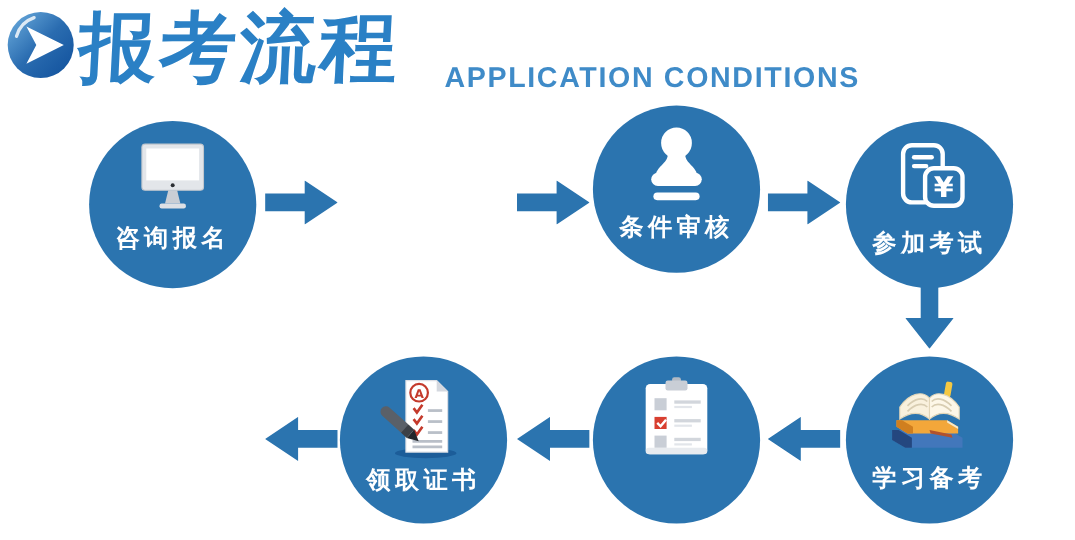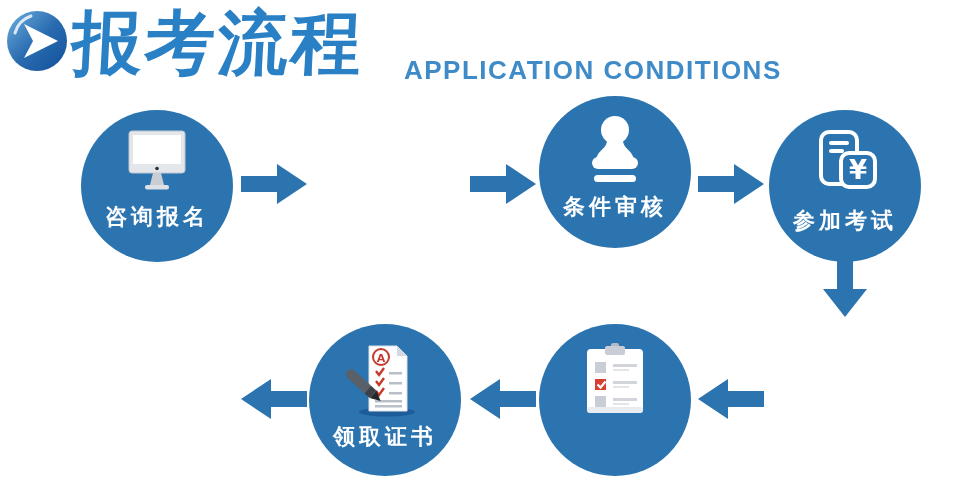--- a/index.html
+++ b/index.html
@@ -88,20 +88,36 @@
     <svg class="icon" width="84" height="76" viewBox="0 0 84 76">
       <rect x="18" y="5" width="36" height="52" rx="8" fill="none" stroke="#ffffff" stroke-width="4"></rect>
       <rect x="26" y="14" width="20" height="4" rx="2" fill="#ffffff"></rect>
       <rect x="26" y="22" width="15" height="4" rx="2" fill="#ffffff"></rect>
       <rect x="38" y="26" width="34" height="34" rx="8" fill="#2b74af" stroke="#ffffff" stroke-width="4"></rect>
       <text x="55" y="52" text-anchor="middle" font-size="26" font-weight="bold" fill="#ffffff" font-family="'DejaVu Sans',sans-serif">¥</text>
     </svg>
     <div class="label">参加考试</div>
   </div>
 
+  <div class="node b1">
+    <svg class="icon" width="88" height="76" viewBox="0 0 88 76">
+      <rect x="58" y="6" width="6" height="14" rx="2" fill="#f5c842" transform="rotate(10 61 13)"></rect>
+      <polygon points="10,50 62,50 74,57 74,66 22,66 10,59" fill="#4277bb"></polygon>
+      <polygon points="10,50 16,50 28,57 28,66 22,66 10,59" fill="#24477f"></polygon>
+      <polygon points="14,41 60,41 70,47 70,53 24,53 14,47" fill="#f3a73a"></polygon>
+      <polygon points="60,41 70,47 70,49 60,43" fill="#f7e9c9"></polygon>
+      <polygon points="14,41 19,41 29,47 29,53 24,53 14,47" fill="#d07f1f"></polygon>
+      <path d="M17,29 C26,16 38,14 44,21 L44,40 C36,33 27,33 17,40 Z" fill="#f9f1dd" stroke="#e2d6b8"></path>
+      <path d="M71,29 C62,16 50,14 44,21 L44,40 C52,33 61,33 71,40 Z" fill="#fdf7e8" stroke="#e2d6b8"></path>
+      <path d="M24,28 C31,21 38,20 42,24 M24,33 C31,26 38,25 42,29" fill="none" stroke="#d8cdb2" stroke-width="1.5"></path>
+      <path d="M64,28 C57,21 50,20 46,24 M64,33 C57,26 50,25 46,29" fill="none" stroke="#d8cdb2" stroke-width="1.5"></path>
+      <polygon points="44,50 64,54 65,57 45,53" fill="#b0522e"></polygon>
+    </svg>
+    <div class="label">学习备考</div>
+  </div>
 
   <div class="node b2">
     <svg class="icon" width="80" height="78" viewBox="0 0 80 78">
       <rect x="12" y="8" width="56" height="64" rx="4" fill="#ffffff"></rect>
       <rect x="12" y="66" width="56" height="6" rx="3" fill="#e8ebef"></rect>
       <rect x="36" y="2" width="8" height="6" rx="2" fill="#b3bac4"></rect>
       <rect x="30" y="5" width="20" height="9" rx="2" fill="#c9ced6"></rect>
       <rect x="20" y="21" width="11" height="11" fill="#c9ced6"></rect>
       <rect x="38" y="23" width="24" height="3" fill="#d2d6dc"></rect>
       <rect x="38" y="28" width="16" height="2" fill="#e2e5ea"></rect>

